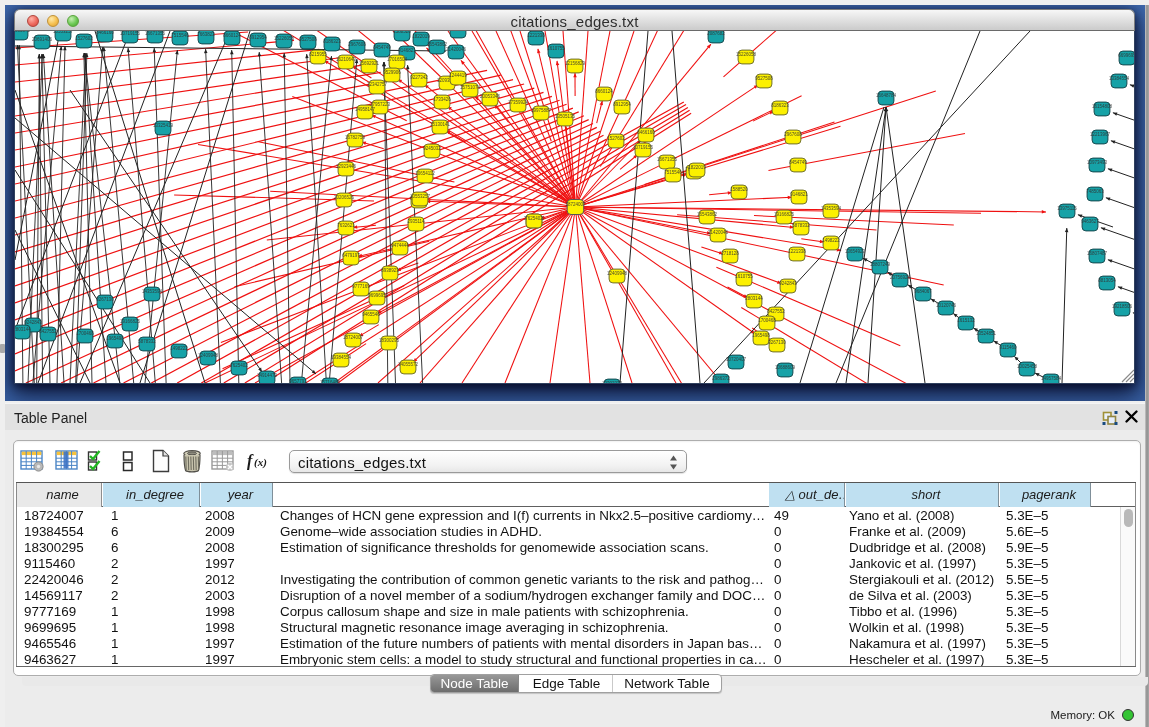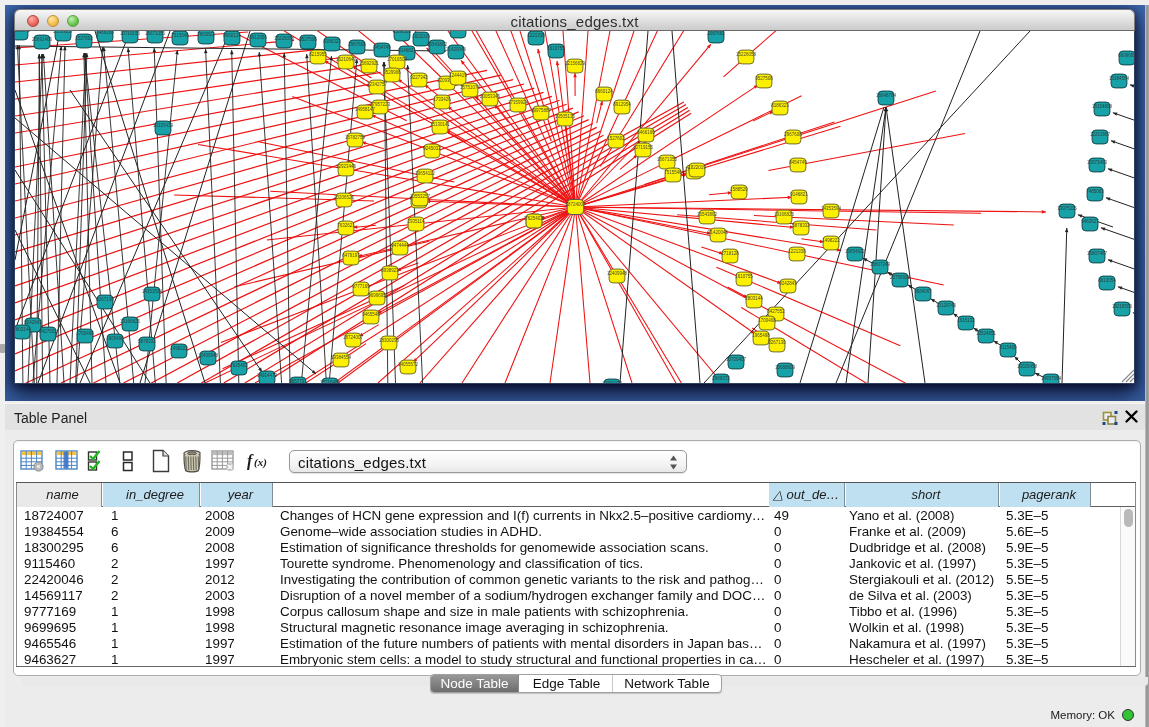--- a/index.html
+++ b/index.html
@@ -771,21 +771,21 @@
       <span class="ct">citations_edges.txt</span>
    <svg style="position:absolute;right:8px;top:4px" width="9" height="15" viewBox="0 0 9 15">
     <path d="M4.5 0.5 L8 5.5 L1 5.5 Z" fill="#555"></path>
         <path d="M4.5 14.5 L8 9.5 L1 9.5 Z" fill="#555"></path>
    </svg>
  </div>
  <div id="thead">
    <div class="hc" style="left:0px;width:86px;background:#e9e9e9;border-right:1px solid #8e8e8e">name</div>
    <div class="hc" style="left:87px;width:97px;background:#bfe0f1">in_degree</div>
    <div class="hc" style="left:185px;width:72px;background:#bfe0f1">year</div>
-   <div class="hc" style="left:753px;width:76px;background:#bfe0f1;text-align:left;padding-left:4px;text-indent:0">△ out_de…</div>
+   <div class="hc" style="left:753px;width:76px;background:#bfe0f1;text-align:left;padding-left:16px;text-indent:0">△ out_de…</div>
    <div class="hc" style="left:830px;width:153px;background:#bfe0f1">short</div>
    <div class="hc" style="left:984px;width:91px;background:#bfe0f1">pagerank</div>
  </div>
  <div class="trow" style="top:507px">
 <span style="left:24px">18724007</span>
       <span style="left:111px">1</span>
 <span style="left:205px">2008</span>
       <span class="ttl" style="left:280px">Changes of HCN gene expression and I(f) currents in Nkx2.5–positive cardiomy…</span>
 <span style="left:774px">49</span>
       <span style="left:849px">Yano et al. (2008)</span>
@@ -806,21 +806,20 @@
 <span style="left:205px">2008</span>
       <span class="ttl" style="left:280px">Estimation of significance thresholds for genomewide association scans.</span>
 <span style="left:774px">0</span>
       <span style="left:849px">Dudbridge et al. (2008)</span>
 <span style="left:1006px">5.9E–5</span>
     </div>
 <div class="trow" style="top:555px">
 <span style="left:24px">9115460</span>
       <span style="left:111px">2</span>
 <span style="left:205px">1997</span>
-      <span class="ttl" style="left:280px">Tourette syndrome. Phenomenology and classification of tics.</span>
 <span style="left:774px">0</span>
       <span style="left:849px">Jankovic et al. (1997)</span>
 <span style="left:1006px">5.3E–5</span>
     </div>
 <div class="trow" style="top:571px">
 <span style="left:24px">22420046</span>
       <span style="left:111px">2</span>
 <span style="left:205px">2012</span>
       <span class="ttl" style="left:280px">Investigating the contribution of common genetic variants to the risk and pathog…</span>
 <span style="left:774px">0</span>

